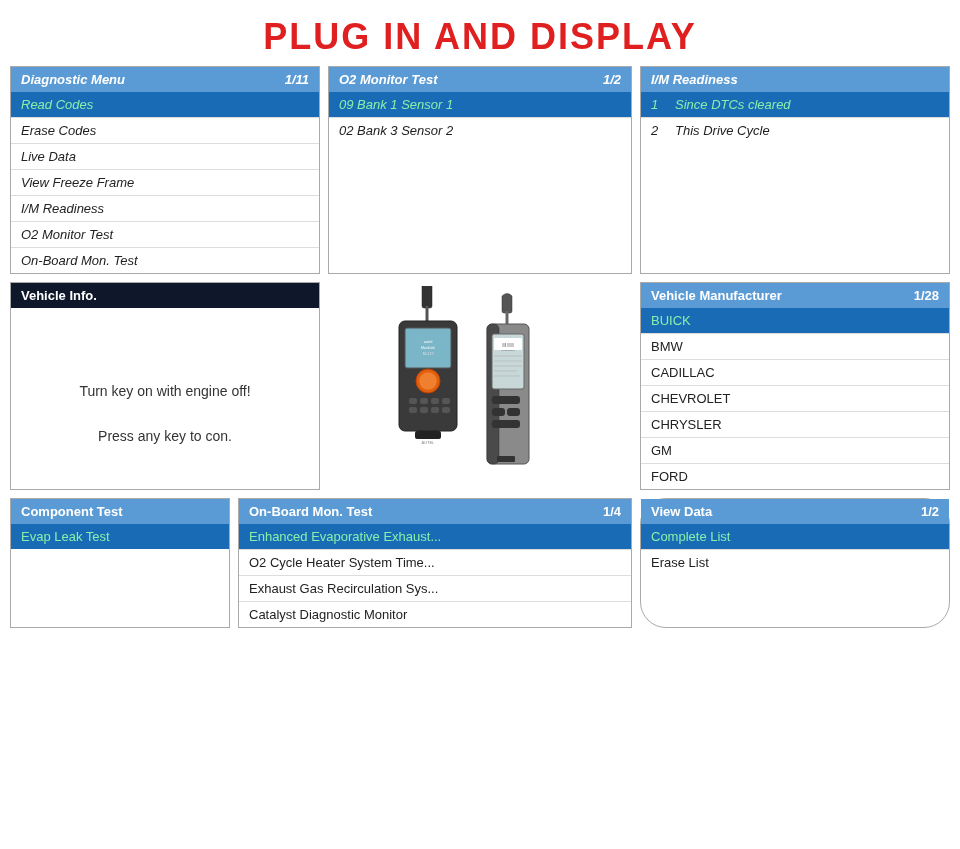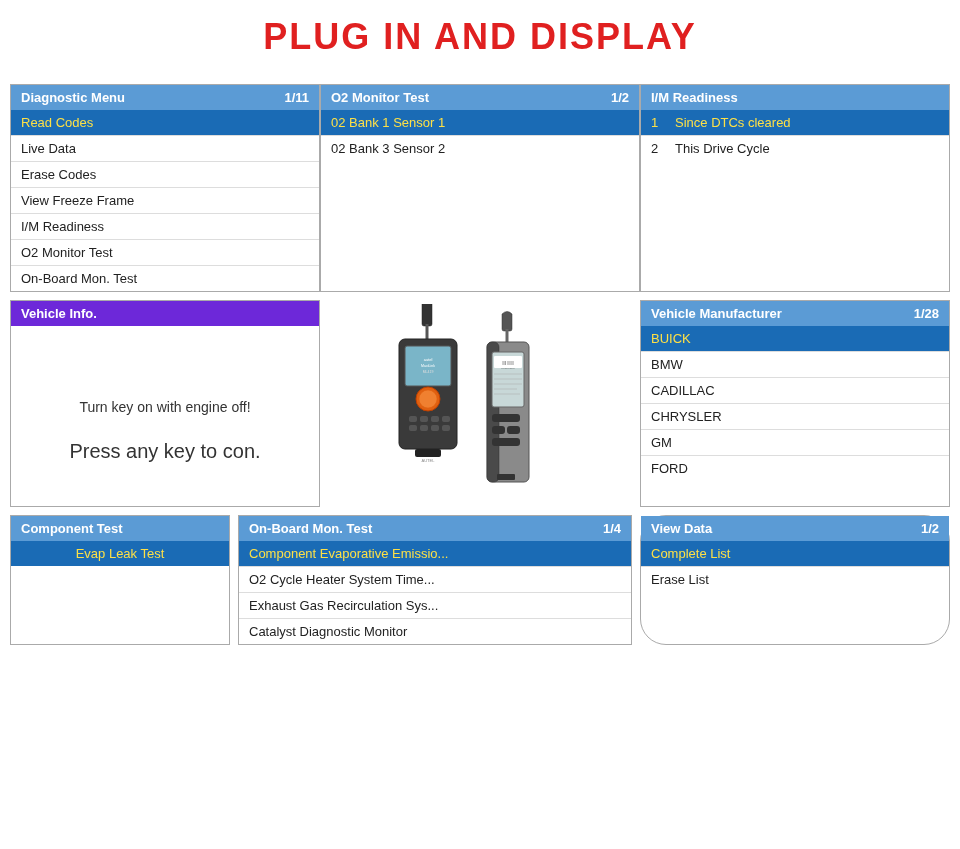--- a/index.html
+++ b/index.html
@@ -6,37 +6,39 @@
     body {
       font-family: Arial, sans-serif;
       background: #fff;
       width: 960px;
       min-height: 849px;
       padding: 10px;
     }
 
     .page-header {
       text-align: center;
-      margin-bottom: 26px;
+      margin-bottom: 8px;
       padding-top: 6px;
     }
     .page-header h1 {
       font-size: 36px;
       font-weight: 900;
       letter-spacing: 2px;
       text-transform: uppercase;
       color: #222;
     }
     .page-header h1 span {
       color: #e02020;
     }
 
     .grid-top {
       display: flex;
+      gap: 8px;
       margin-bottom: 8px;
+      font-style: italic;
     }
     .grid-middle {
       display: flex;
       gap: 8px;
       margin-bottom: 8px;
     }
     .grid-bottom {
       display: flex;
       gap: 8px;
     }
@@ -62,39 +64,39 @@
       padding: 5px 10px;
       font-size: 13px;
       color: #222;
       border-bottom: 1px solid #ddd;
     }
     .panel-row:last-child {
       border-bottom: none;
     }
     .panel-row.highlighted {
       background: #1a6bb5;
-      color: #fde047;
+      color: #86efac;
     }
     .panel-row.numbered {
       display: flex;
       gap: 8px;
     }
     .panel-row.numbered .num {
       min-width: 16px;
       color: inherit;
     }
 
     
     .vehicle-info-panel {
       border: 1px solid #aaa;
       width: 310px;
       flex-shrink: 0;
     }
     .vehicle-info-panel .panel-header {
-      background: #6d28d9;
+      background: #0f172a;
     }
     .vehicle-info-content {
       padding: 30px 20px;
       text-align: center;
       font-size: 13px;
       color: #333;
       min-height: 180px;
       display: flex;
       flex-direction: column;
       justify-content: space-between;
@@ -107,21 +109,20 @@
       display: flex;
       align-items: center;
       justify-content: center;
       min-height: 200px;
     }
 
     
     .component-panel {
       width: 220px;
       flex-shrink: 0;
-      text-align: center;
     }
     .onboard-panel {
       flex: 1;
     }
     .viewdata-panel {
       width: 310px;
       flex-shrink: 0;
     }
   </style>
 </head>
@@ -134,34 +135,34 @@
 </div>
 
 <div class="grid-top">
 
   <div class="panel" style="flex:0 0 310px;">
     <div class="panel-header">
       <span>Diagnostic Menu</span>
       <span>1/11</span>
     </div>
     <div class="panel-row highlighted">Read Codes</div>
+    <div class="panel-row">Erase Codes</div>
     <div class="panel-row">Live Data</div>
-    <div class="panel-row">Erase Codes</div>
     <div class="panel-row">View Freeze Frame</div>
     <div class="panel-row">I/M Readiness</div>
     <div class="panel-row">O2 Monitor Test</div>
     <div class="panel-row">On-Board Mon. Test</div>
   </div>
 
   <div class="panel" style="flex:1;">
     <div class="panel-header">
       <span>O2 Monitor Test</span>
       <span>1/2</span>
     </div>
-    <div class="panel-row highlighted">02 Bank 1 Sensor 1</div>
+    <div class="panel-row highlighted">09 Bank 1 Sensor 1</div>
     <div class="panel-row">02 Bank 3 Sensor 2</div>
   </div>
 
   <div class="panel" style="flex:0 0 310px;">
     <div class="panel-header">
       <span>I/M Readiness</span>
       <span></span>
     </div>
     <div class="panel-row highlighted numbered">
       <span class="num">1</span>
@@ -178,21 +179,21 @@
 <div class="grid-middle">
 
   <div class="vehicle-info-panel" style="flex:0 0 310px;">
     <div class="panel-header">
       <span>Vehicle Info.</span>
     </div>
     <div class="vehicle-info-content">
       <div style="height:40px;"></div>
       <div style="font-size:14px; color:#333;">Turn key on with engine off!</div>
       <div style="height:20px;"></div>
-      <div style="font-size:20px; color:#333;">Press any key to con.</div>
+      <div style="font-size:14px; color:#333;">Press any key to con.</div>
       <div style="height:10px;"></div>
     </div>
   </div>
 
   <div class="center-image-area">
     <svg width="230" height="200" viewBox="0 0 230 200">
 
       <g>
 
         <path d="M75,0 Q80,-5 85,0 L85,20 Q85,22 83,22 L77,22 Q75,22 75,20 Z" fill="#333" stroke="#222" stroke-width="0.5"></path>
@@ -256,20 +257,21 @@
   </div>
 
   <div class="panel" style="flex:0 0 310px;margin-left:36px;">
     <div class="panel-header">
       <span>Vehicle Manufacturer</span>
       <span>1/28</span>
     </div>
     <div class="panel-row highlighted">BUICK</div>
     <div class="panel-row">BMW</div>
     <div class="panel-row">CADILLAC</div>
+    <div class="panel-row">CHEVROLET</div>
     <div class="panel-row">CHRYSLER</div>
     <div class="panel-row">GM</div>
     <div class="panel-row">FORD</div>
   </div>
 
 </div>
 
 <div class="grid-bottom">
 
   <div class="panel component-panel" style="flex:0 0 220px;">
@@ -278,21 +280,21 @@
       <span></span>
     </div>
     <div class="panel-row highlighted">Evap Leak Test</div>
   </div>
 
   <div class="panel onboard-panel">
     <div class="panel-header">
       <span>On-Board Mon. Test</span>
       <span>1/4</span>
     </div>
-    <div class="panel-row highlighted">Component Evaporative Emissio...</div>
+    <div class="panel-row highlighted">Enhanced Evaporative Exhaust...</div>
     <div class="panel-row">O2 Cycle Heater System Time...</div>
     <div class="panel-row">Exhaust Gas Recirculation Sys...</div>
     <div class="panel-row">Catalyst Diagnostic Monitor</div>
   </div>
 
   <div class="panel viewdata-panel" style="flex:0 0 310px;border-radius:26px;">
     <div class="panel-header">
       <span>View Data</span>
       <span>1/2</span>
     </div>

